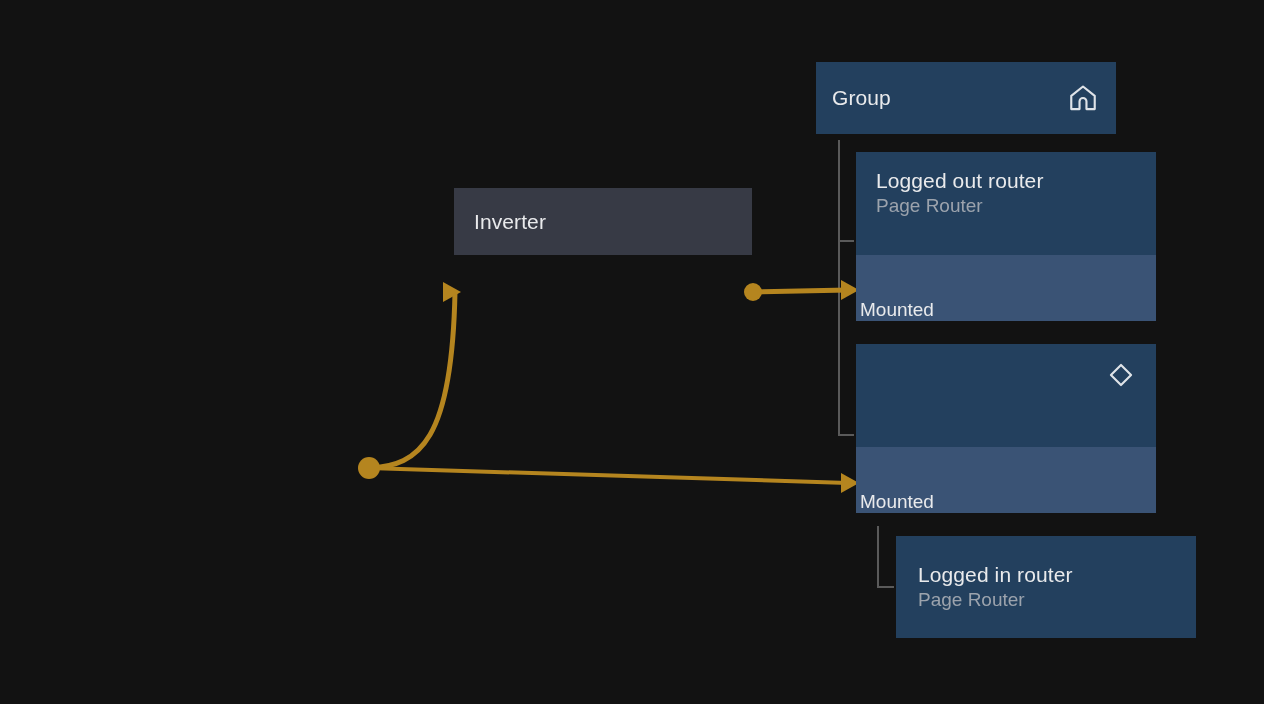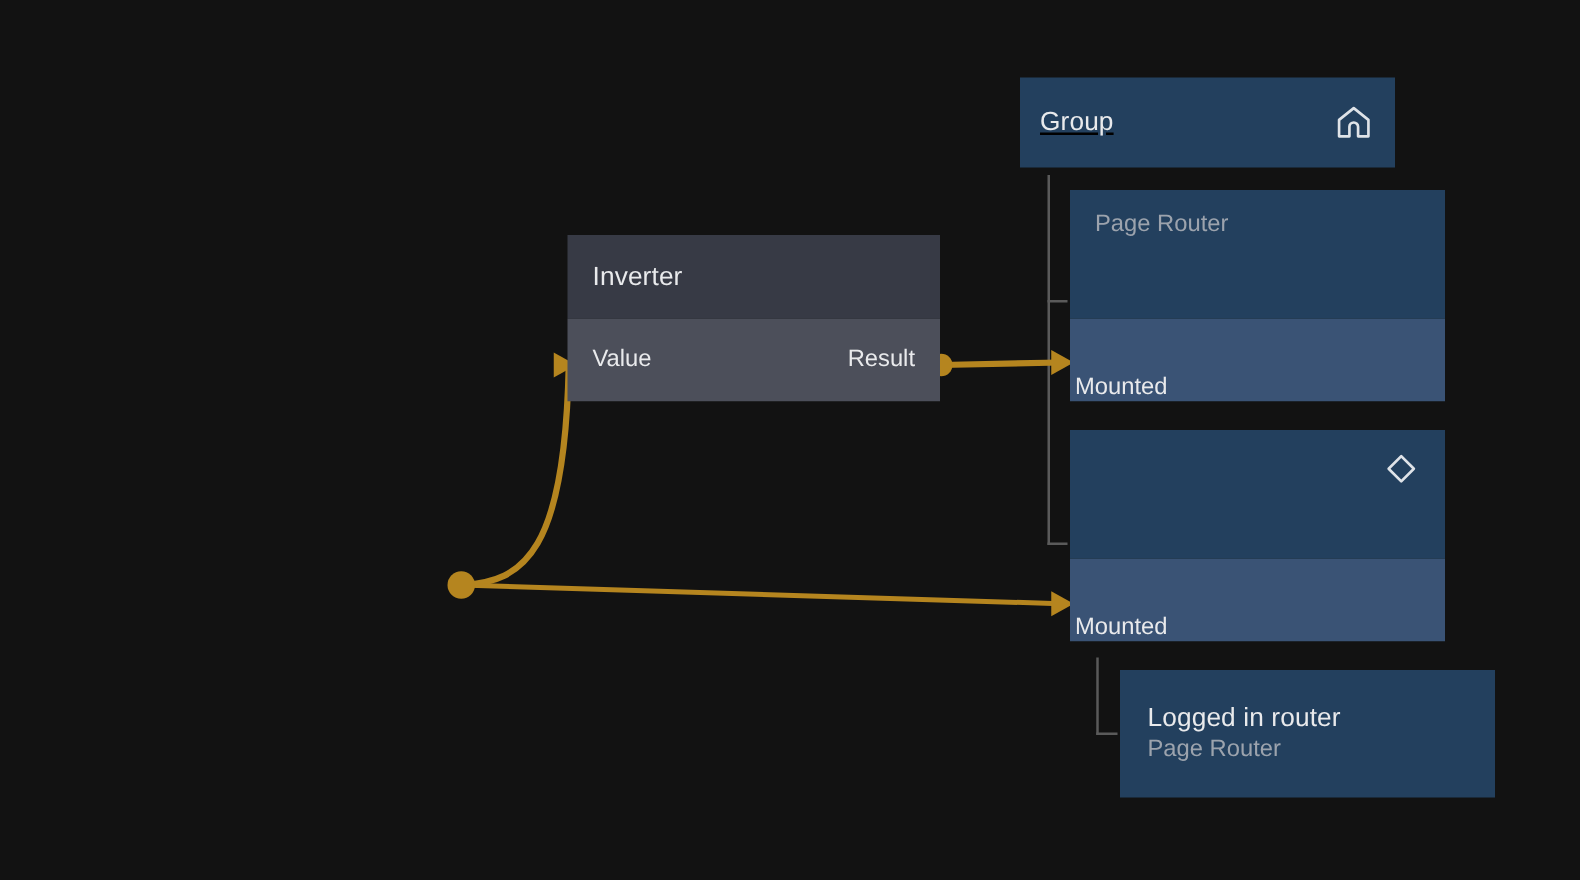--- a/index.html
+++ b/index.html
@@ -43,21 +43,20 @@
   .row-label-right { color: #e9eaec; font-size: 19px; margin-left: auto; }
 
   
   #group-node {
     left: 816px; top: 62px;
     width: 300px; height: 72px;
     background: #23405e;
     padding: 0 16px;
     display: flex;
     align-items: center;
-    text-decoration: underline;
   }
   #group-node .node-title { font-size: 21px; }
   .icon-slot { margin-left: auto; display: flex; align-items: center; }
 
   
   .blue-node .hdr {
     background: #23405e;
     padding: 16px 20px 14px 20px;
   }
   .blue-node .port-row {
@@ -141,20 +140,21 @@
     <span class="icon-slot">
       <svg width="34" height="32" viewBox="0 0 24 24" fill="none" stroke="#dfe3e8" stroke-width="1.6" stroke-linejoin="round" stroke-linecap="round">
         <path d="M3.2 10.4 L12 3.4 L20.8 10.4 L20.8 20.3 L14.6 20.3 L14.6 14.6
                  A2.6 2.6 0 0 0 9.4 14.6 L9.4 20.3 L3.2 20.3 Z"></path>
       </svg>
     </span>
   </div>
 
   <div class="node blue-node" id="logged-out-router">
     <div class="hdr">
+      <div class="node-title">Logged out router</div>
       <div class="node-subtitle">Page Router</div>
     </div>
     <div class="port-row">
       <span class="row-label-left">Mounted</span>
     </div>
   </div>
 
   <div class="node blue-node" id="logged-in-template">
     <div class="hdr">
       <span style="margin-left:auto;">
@@ -172,20 +172,16 @@
     <div class="hdr">
       <div class="node-title">Logged in router</div>
       <div class="node-subtitle">Page Router</div>
     </div>
   </div>
 
   <div class="node" id="inverter-node">
     <div class="hdr">
       <span class="node-title">Inverter</span>
     </div>
-    <div class="port-row">
-      <span class="row-label-left">Value</span>
-      <span class="row-label-right">Result</span>
-    </div>
   </div>
 
 
 </div>
 
 </body></html>

